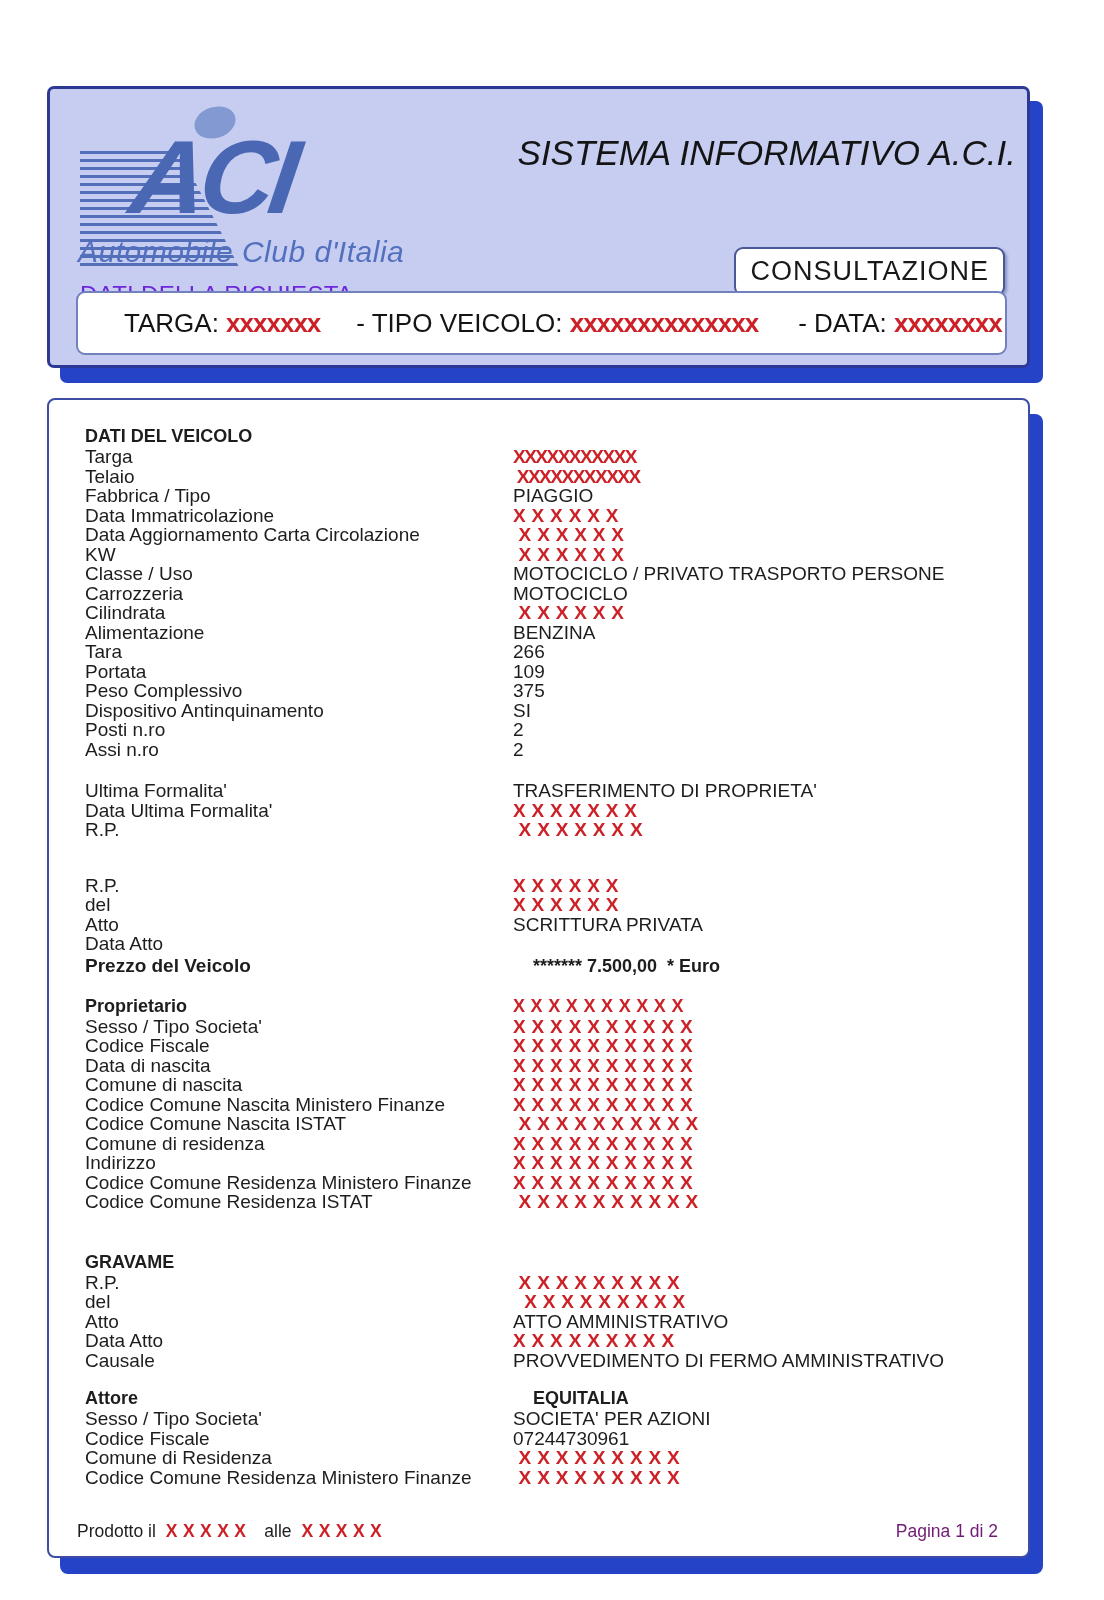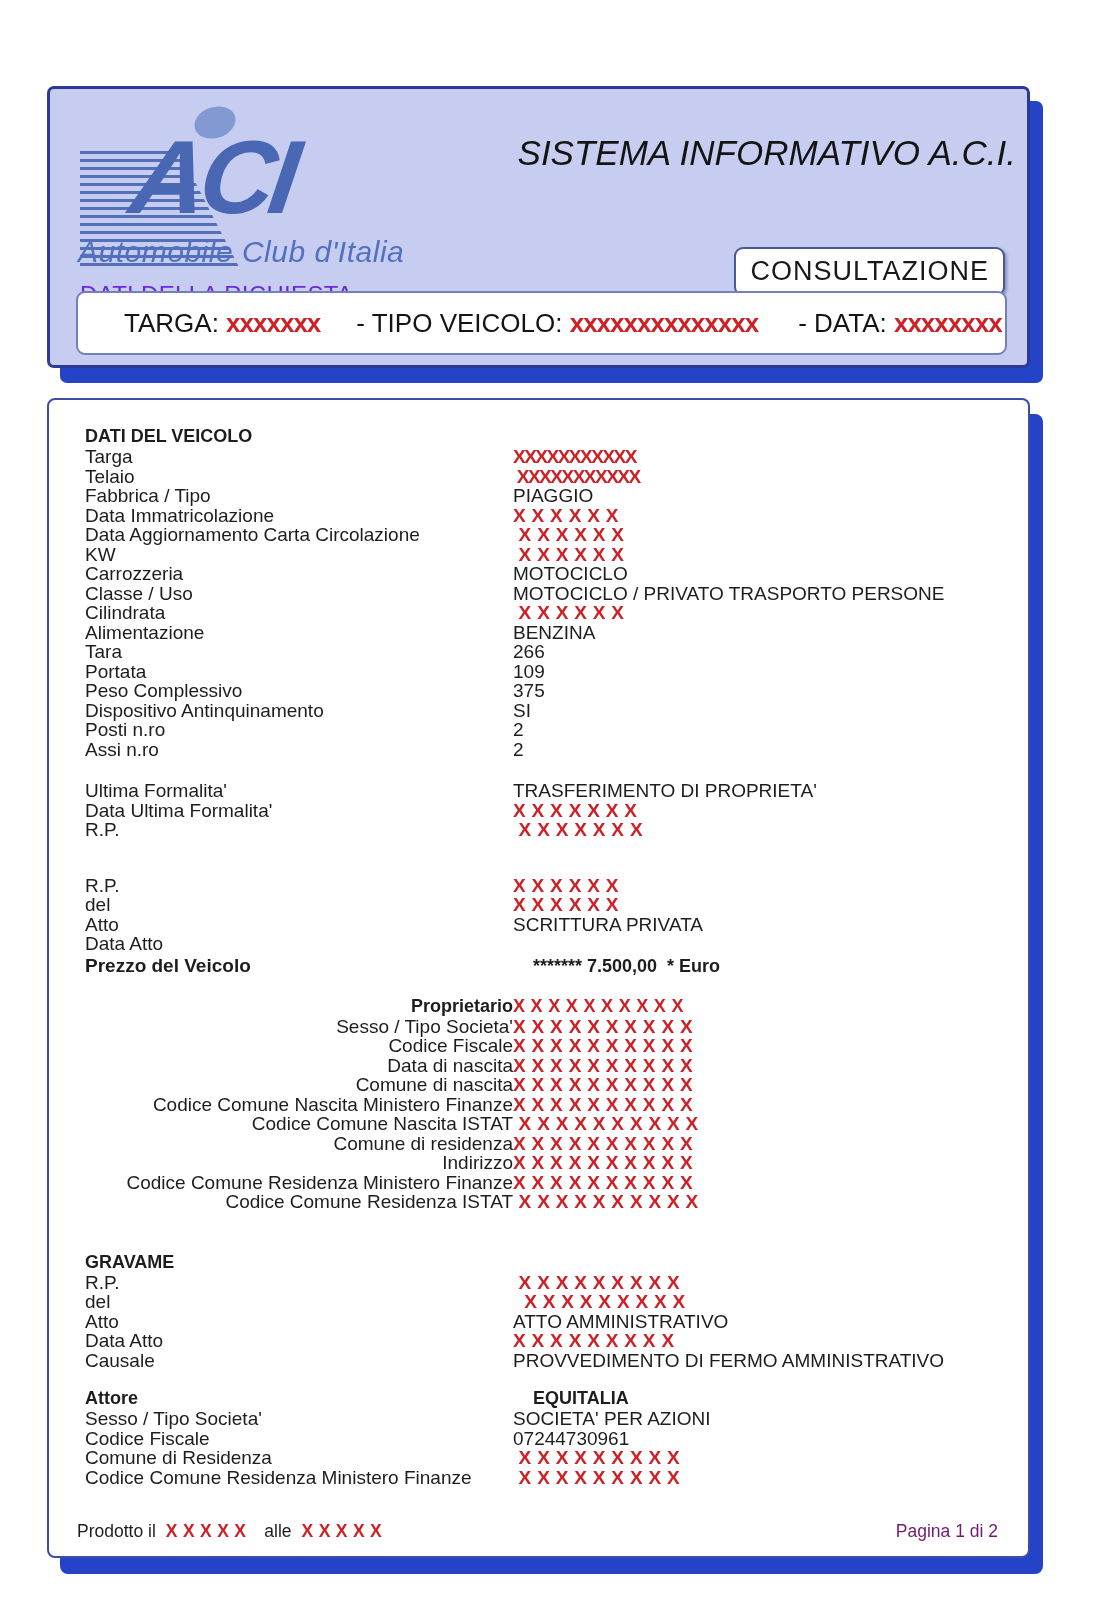--- a/index.html
+++ b/index.html
@@ -35,21 +35,21 @@
   .gap36{display:inline-block;width:36px;} .gap40{display:inline-block;width:40px;}
 
   
   .body-panel{position:absolute;left:47px;top:398px;width:983px;height:1160px;box-sizing:border-box;
     background:#ffffff;border:2px solid #3d4da5;border-radius:8px;
     box-shadow:13px 16px 0 0 #2543c6;
     padding:26px 22px 12px 36px;display:flex;flex-direction:column;}
   .section{margin-top:0;}
   .section:nth-child(2){margin-top:22px;}
   .section:nth-child(3){margin-top:36px;}
-  .section:nth-child(4){margin-top:18px;text-align:right;}
+  .section:nth-child(4){margin-top:18px;}
   .section:nth-child(5){margin-top:40px;}
   .section:nth-child(6){margin-top:18px;}
   .sec-title-row{display:flex;font-weight:bold;font-size:18px;line-height:21px;}
   .sec-title{width:428px;flex:none;}
   .srow{display:flex;font-size:19px;line-height:19.5px;}
   .srow.boldrow{font-size:19px;line-height:24px;}
   .srow.boldrow .slabel{font-weight:bold;}
   .slabel{width:428px;flex:none;color:#1d1d1d;}
   .svalue{white-space:pre;color:#1d1d1d;}
   .svalue.red{color:#cc2127;font-weight:bold;letter-spacing:.3px;}
@@ -106,26 +106,26 @@
         </div>
         <div class="srow">
           <span class="slabel">Data Aggiornamento Carta Circolazione</span>
           <span class="svalue red"> X X X X X X</span>
         </div>
         <div class="srow">
           <span class="slabel">KW</span>
           <span class="svalue red"> X X X X X X</span>
         </div>
         <div class="srow">
+          <span class="slabel">Classe / Uso</span>
+          <span class="svalue">MOTOCICLO / PRIVATO TRASPORTO PERSONE</span>
+        </div>
+        <div class="srow">
           <span class="slabel">Carrozzeria</span>
           <span class="svalue">MOTOCICLO</span>
-        </div>
-        <div class="srow">
-          <span class="slabel">Classe / Uso</span>
-          <span class="svalue">MOTOCICLO / PRIVATO TRASPORTO PERSONE</span>
         </div>
         <div class="srow">
           <span class="slabel">Cilindrata</span>
           <span class="svalue red"> X X X X X X</span>
         </div>
         <div class="srow">
           <span class="slabel">Alimentazione</span>
           <span class="svalue">BENZINA</span>
         </div>
         <div class="srow">

